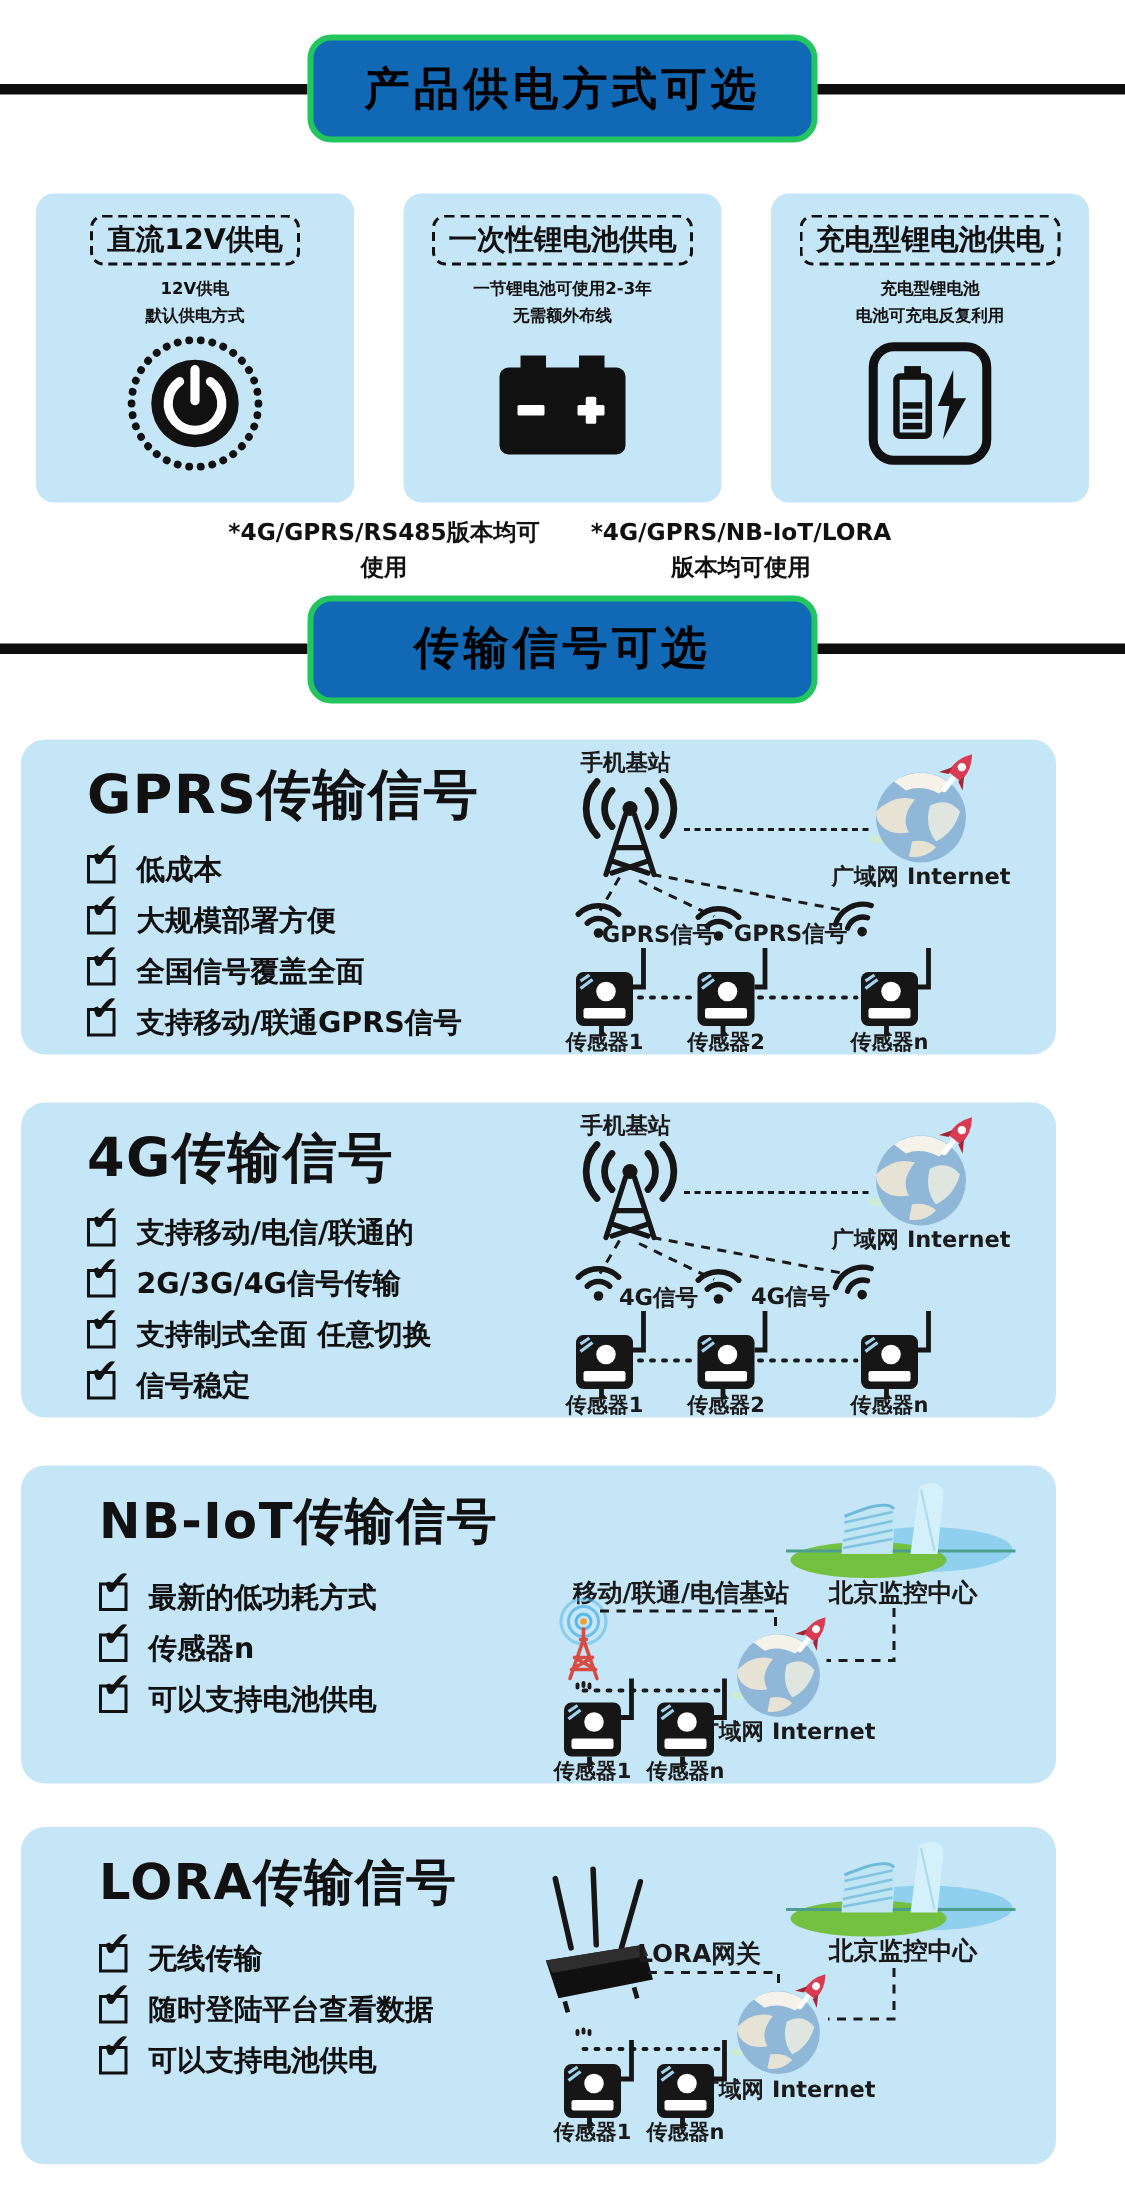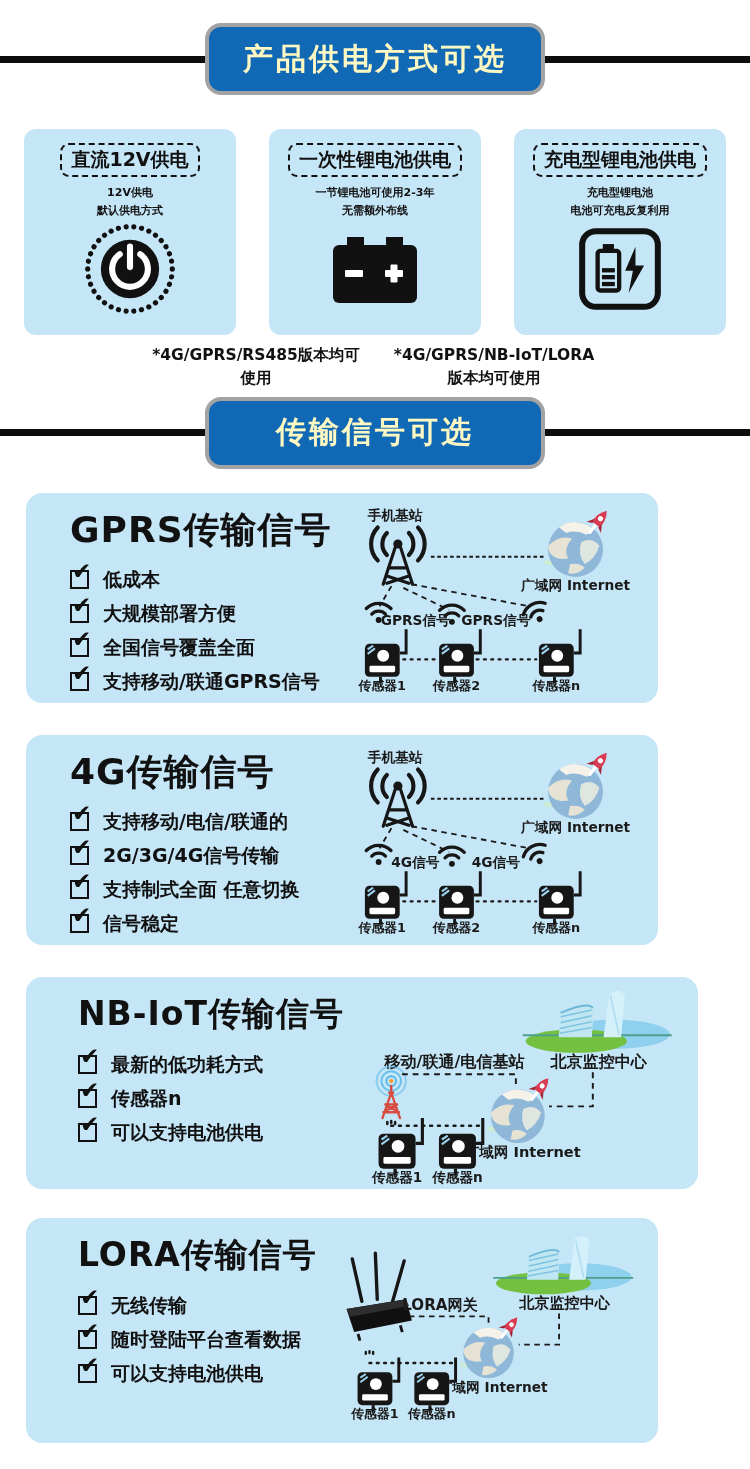--- a/index.html
+++ b/index.html
@@ -3,40 +3,40 @@
 <meta charset="utf-8">
 <style>
   html,body{margin:0;padding:0;}
   body{width:750px;min-height:1469px;background:#ffffff;color:#111;
        font-family:"DejaVu Sans","Liberation Sans",sans-serif;}
   .page{width:750px;overflow:hidden;}
 
   
   .banner-row{display:flex;align-items:center;height:78px;margin-top:20px;}
   .rule{flex:1;height:7px;background:#0d0d0d;}
-  .banner{width:332px;height:64px;background:#1169b5;border:4px solid #a3a3a3;border-radius:16px;
-          color:#fef9c3;font-size:30px;font-weight:bold;letter-spacing:3px;
+  .banner{width:332px;height:64px;background:#1169b5;border:4px solid #22c55e;border-radius:16px;
+          color:#000000;font-size:30px;font-weight:bold;letter-spacing:3px;
           display:flex;align-items:center;justify-content:center;flex:none;}
 
   
   .cards-row{display:flex;justify-content:center;gap:33px;margin-top:31px;}
   .card{width:212px;height:206px;background:#c5e6f7;border-radius:12px;text-align:center;
         padding-top:14px;box-sizing:border-box;}
   .card-title{display:inline-block;border:2px dashed #111;border-radius:9px;padding:2px 9px;
               font-size:19px;font-weight:bold;background:transparent;max-width:196px;}
   .card-desc{font-size:11px;font-weight:600;line-height:1.6;margin-top:7px;}
   .card-icon{height:96px;display:flex;align-items:center;justify-content:center;margin-top:2px;}
   .footnotes-row{display:flex;justify-content:center;gap:26px;margin-top:9px;}
   .footnote{width:212px;text-align:center;font-size:15.5px;font-weight:600;line-height:1.5;}
 
   
-  .panel{position:relative;width:632px;margin-left:26px;background:#c5e6f7;border-radius:16px;}
+  .panel{position:relative;width:690px;margin-left:14px;background:#c5e6f7;border-radius:16px;}
   #panel-gprs{height:210px;margin-top:21px;}
   #panel-4g{height:210px;margin-top:32px;}
-  #panel-nb{height:212px;margin-top:32px;padding-left:40px;}
+  #panel-nb{height:212px;margin-top:32px;}
   #panel-lora{height:225px;margin-top:29px;}
   .panel-left{position:absolute;left:44px;top:13px;z-index:2;}
   .panel-left.indent{left:52px;top:15px;}
   .panel-title{font-size:36px;font-weight:bold;margin:0 0 12px 0;letter-spacing:1px;}
   .panel-title.smaller{font-size:33px;margin-bottom:15px;}
   .checklist{list-style:none;margin:0;padding:0;}
   .check-item{display:flex;align-items:center;margin-bottom:8px;font-size:19px;font-weight:600;}
   .checkbox{position:relative;width:15px;height:15px;border:2.5px solid #111;margin-right:14px;flex:none;}
   .checkbox .tick{position:absolute;left:0;top:-12px;font-size:23px;font-weight:bold;font-style:normal;line-height:1;color:#111;}
 

